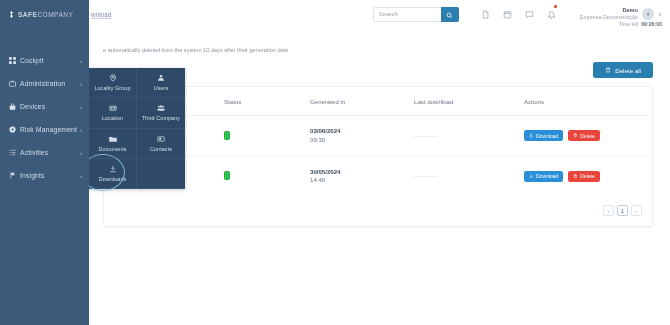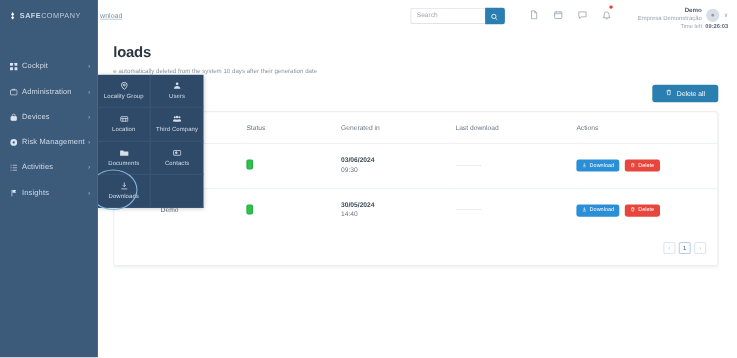--- a/index.html
+++ b/index.html
@@ -405,21 +405,20 @@
       <span class="user-caret">∨</span>
     </div>
 
     <div class="timeleft">
       <span>Time left:</span>
       <b>09:26:03</b>
     </div>
   </div>
 
   <div id="page">
-    <div class="page-title">loads</div>
     <div class="page-sub">e automatically deleted from the system 10 days after their generation date</div>
 
     <div class="toolbar">
       <button class="btn-delete-all">
         <span>
           <svg width="6" height="6" viewBox="0 0 10 10" fill="none" stroke="#ffffff" stroke-width="1">
               <path d="M1.8 2.6h6.4M3.9 2.6V1.5h2.2v1.1M2.6 2.6l.5 6h3.8l.5-6"></path>
             </svg>
         </span>
         <span>Delete all</span>

